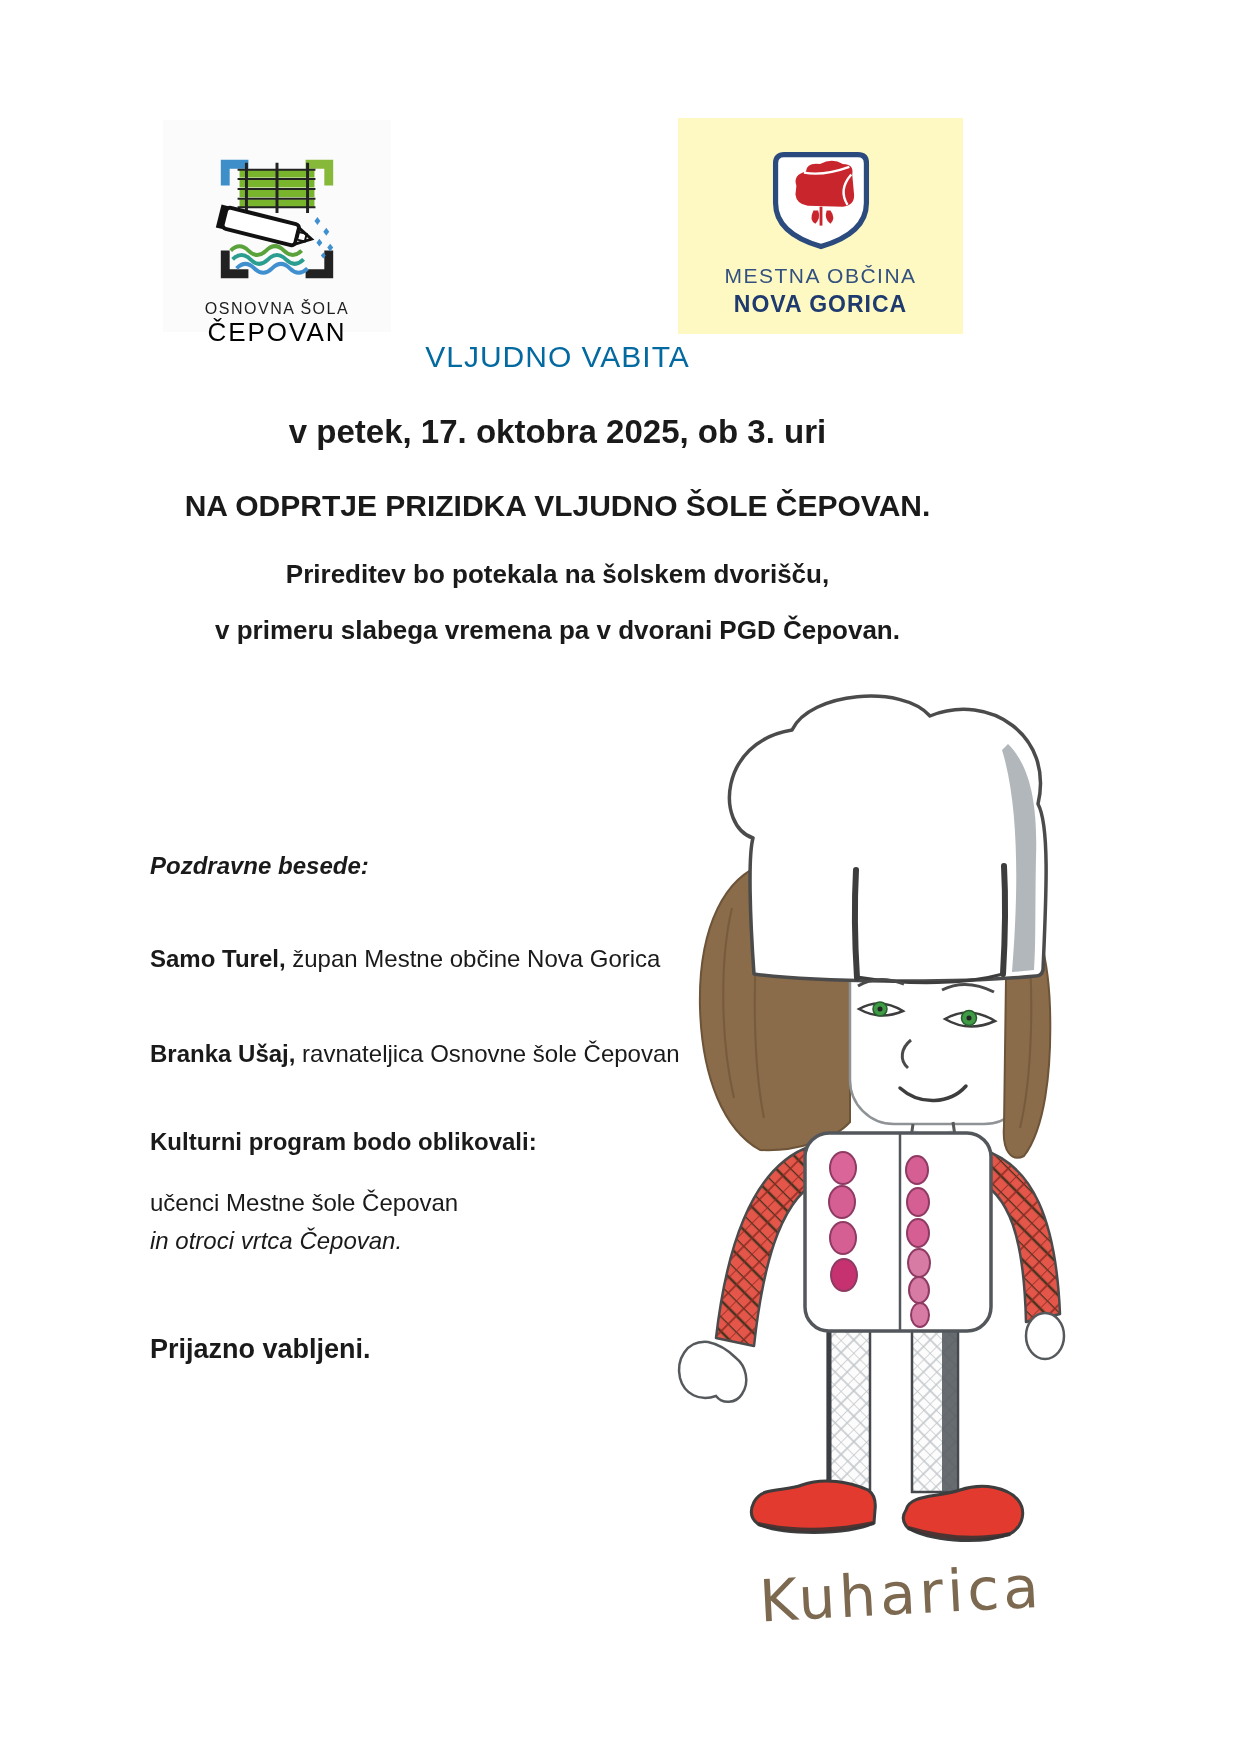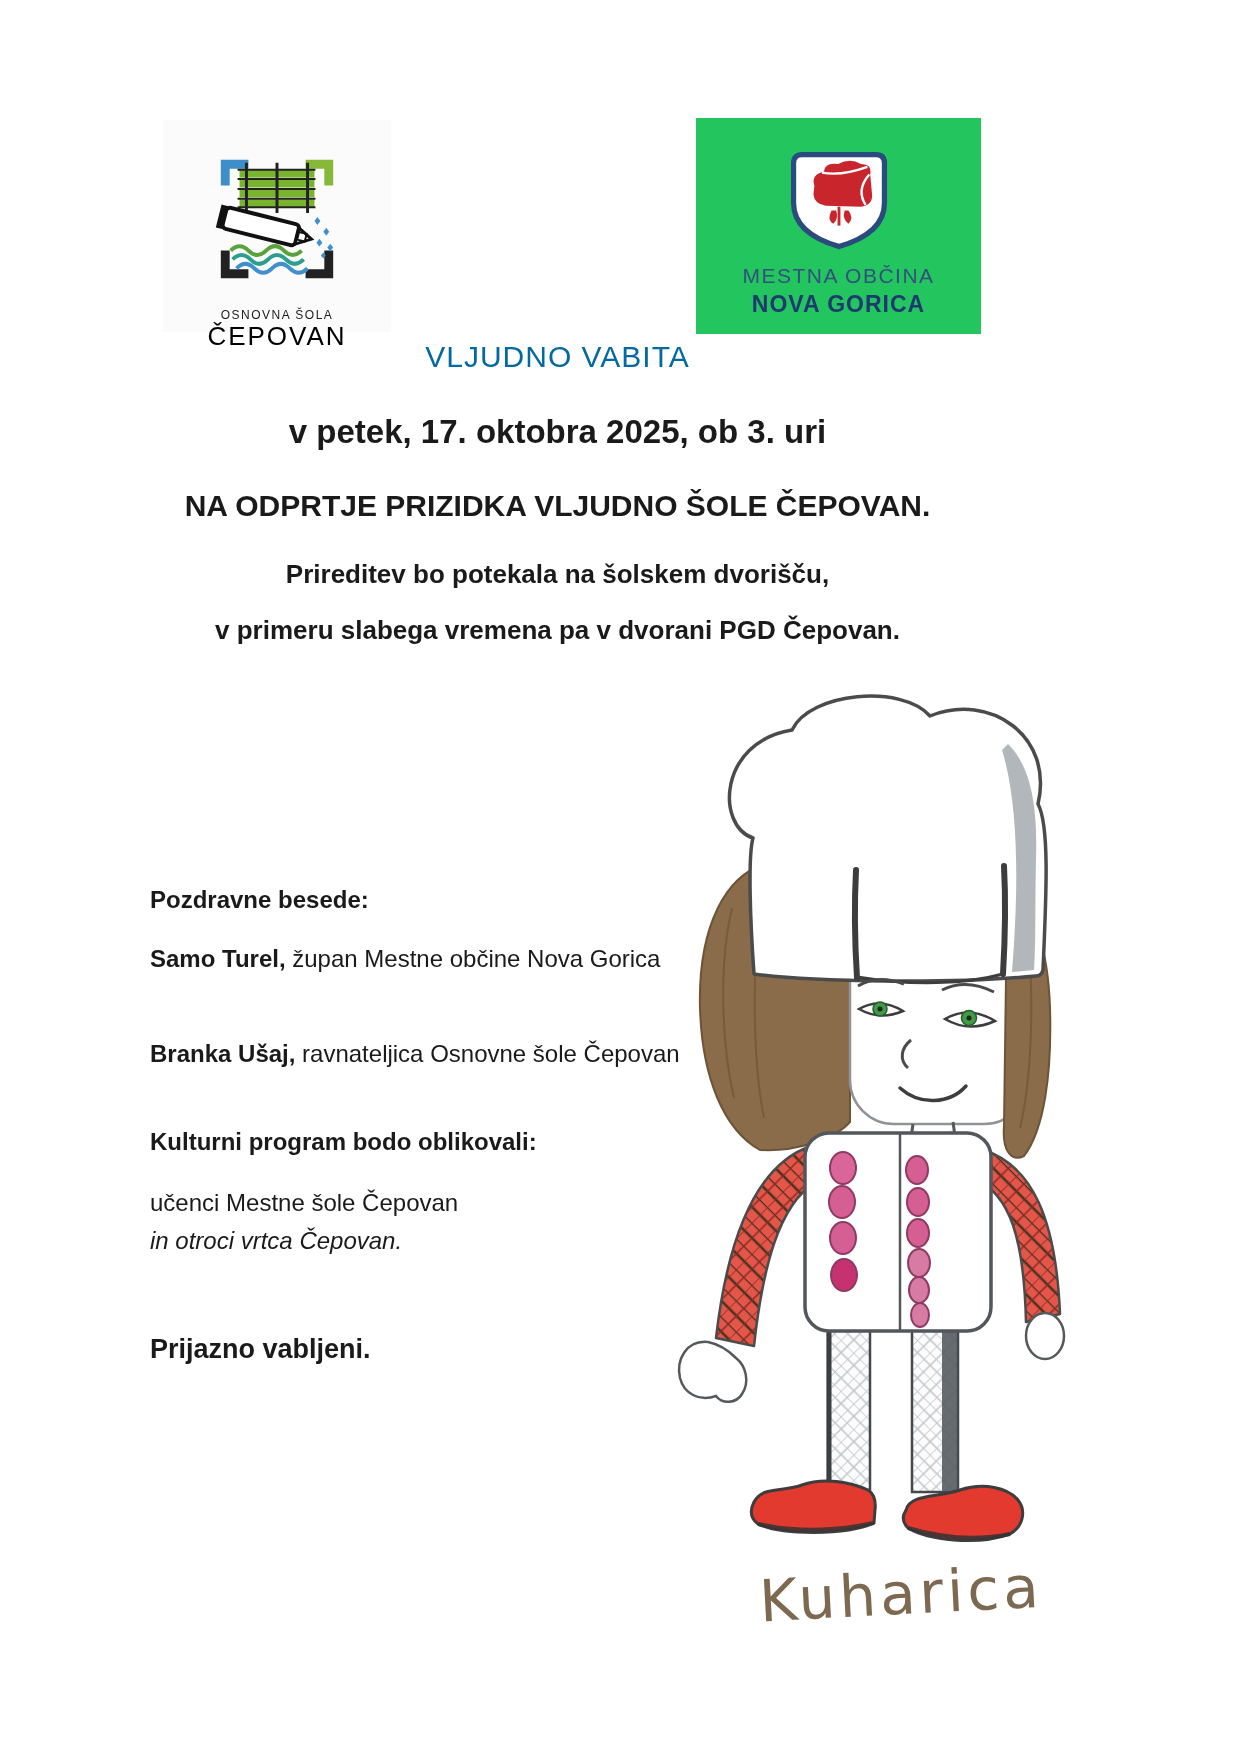--- a/index.html
+++ b/index.html
@@ -5,32 +5,32 @@
   html,body{margin:0;padding:0;}
   body{
     width:1241px;height:1755px;position:relative;background:#ffffff;
     font-family:"Liberation Sans",sans-serif;color:#1a1a1a;overflow:hidden;
   }
   .abs{position:absolute;}
   .center-line{left:85px;width:945px;text-align:center;}
   .b{font-weight:bold;}
   
   .logo-panel{background:#fbfbfb;text-align:center;}
-  .school-name1{font-size:12px;letter-spacing:1.5px;color:#1c1c1c;margin-top:16px;}
+  .school-name1{font-size:16px;letter-spacing:1.5px;color:#1c1c1c;margin-top:8px;}
   .school-name2{font-size:26px;letter-spacing:2px;color:#000000;margin-top:-1px;}
   .mo-line1{font-size:21px;letter-spacing:1.5px;color:#33517e;margin-top:6px;}
   .mo-line2{font-size:23px;font-weight:bold;letter-spacing:1px;color:#1e3a6e;margin-top:3px;}
   
   .title{top:340px;font-size:30px;letter-spacing:1px;color:#0369a1;}
   .datetime{top:413px;font-size:33px;font-weight:bold;}
   .event{top:489px;font-size:30px;font-weight:bold;}
   .venue1{top:559px;font-size:26px;font-weight:bold;}
   .venue2{top:615px;font-size:26px;font-weight:bold;}
   .leftcol{left:150px;width:560px;text-align:left;font-size:24px;}
-  .greetings{top:886px;font-weight:bold;}
+  .greetings{top:852px;font-weight:bold;font-style:italic;}
   .speaker1{top:945px;}
   .speaker2{top:996px;margin-top:44px;}
   .program-h{top:1128px;font-weight:bold;}
   .program1{top:1189px;}
   .program2{top:1227px;font-style:italic;}
   .closing{top:1334px;font-size:27px;font-weight:bold;}
 </style>
 </head>
 <body>
 
@@ -71,21 +71,21 @@
       <path transform="translate(125,83)" d="M0 -4 L3 0 L0 4 L-3 0 Z"></path>
       <path transform="translate(118,94)" d="M0 -4 L3 0 L0 4 L-3 0 Z"></path>
       <path transform="translate(129,99)" d="M0 -4 L3 0 L0 4 L-3 0 Z"></path>
       <path transform="translate(122,107)" d="M0 -3 L2.5 0 L0 3 L-2.5 0 Z"></path>
     </g>
   </svg>
   <div class="school-name1">OSNOVNA ŠOLA</div>
   <div class="school-name2">ČEPOVAN</div>
 </div>
 
-<div class="abs logo-panel" style="left:696px;top:118px;width:285px;height:216px;background:#22c55e;">
+<div class="abs logo-panel" style="left:678px;top:118px;width:285px;height:216px;background:#fef9c3;">
   <svg width="118" height="106" viewBox="0 0 120 112" style="margin-top:30px;">
     <path d="M12 16 Q12 7 21 7 H99 Q108 7 108 16 V58 Q108 90 60 104 Q12 90 12 58 Z" fill="#fff" stroke="#2b4a7e" stroke-width="5.5"></path>
     <g>
       <path d="M34 40 Q30 28 44 25 Q45 15 59 17 Q72 10 83 17 Q95 17 93 28 L95 50 Q95 61 83 62 L46 61 Q34 59 33 49 Z" fill="#c9252c"></path>
       <path d="M42 26 Q62 30 90 20" stroke="#fff" stroke-width="2.5" fill="none"></path>
       <path d="M92 28 Q78 44 88 60" stroke="#fff" stroke-width="2.5" fill="none"></path>
       <path d="M52 66 Q47 76 54 80 Q60 74 57 66 Z" fill="#c9252c"></path>
       <path d="M70 66 Q76 74 70 80 Q63 75 66 66 Z" fill="#c9252c"></path>
       <path d="M60 62 V82" stroke="#c9252c" stroke-width="3" fill="none"></path>
     </g>

